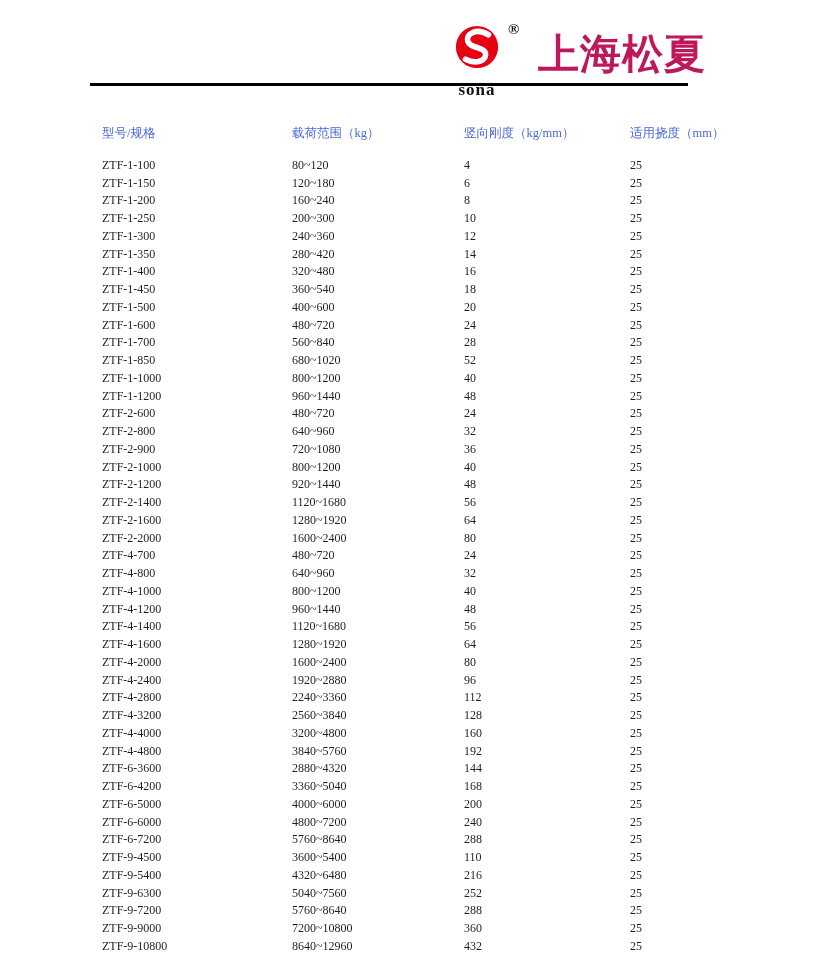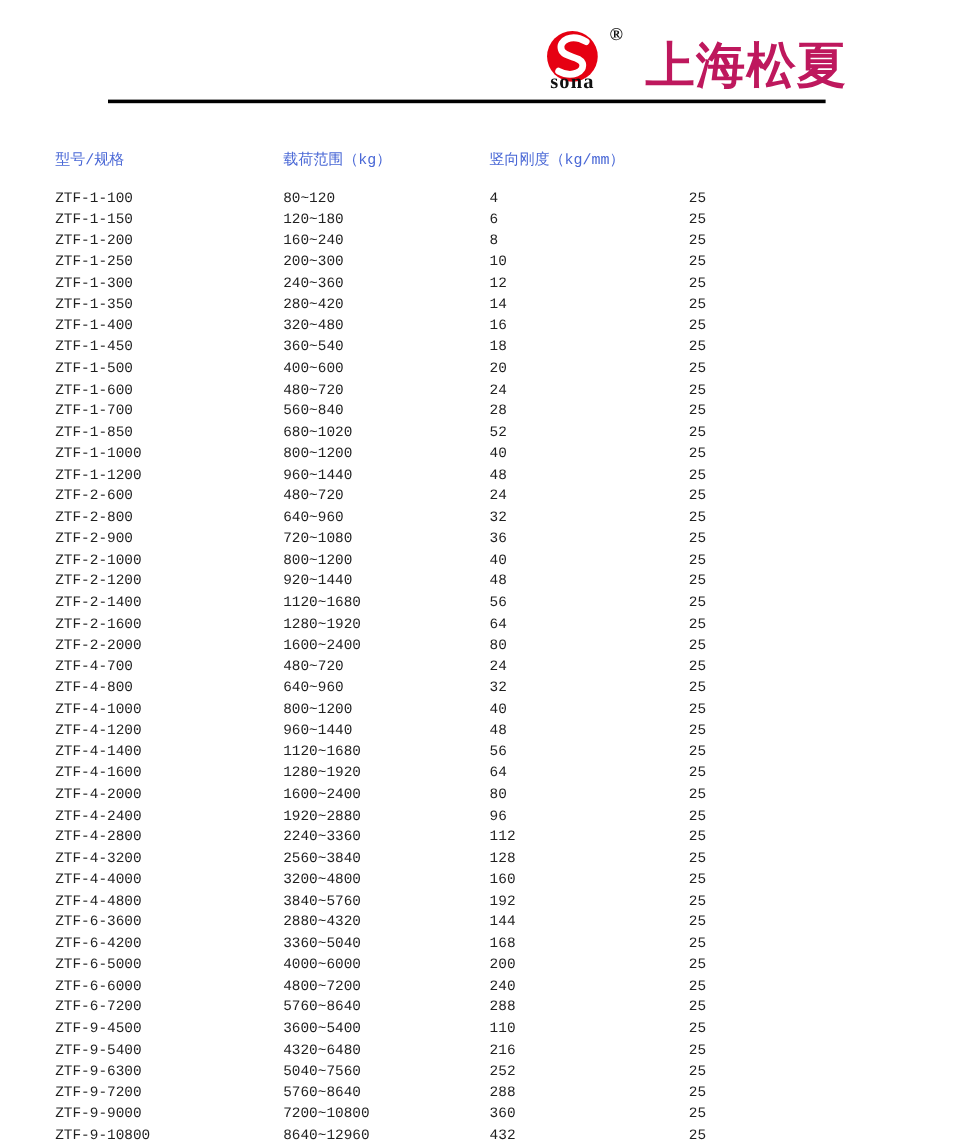--- a/index.html
+++ b/index.html
@@ -16,33 +16,34 @@
     width:813px;height:954px;
     background:var(--page_bg);
     overflow:hidden;
     font-family:"Liberation Mono","DejaVu Sans Mono",monospace;
     color:var(--text);
   }
   
   .logo-mark{position:absolute;left:454px;top:25px;width:46px;height:44px;color:var(--brand_red);}
   .logo-reg{position:absolute;left:508px;top:21px;font-size:15px;font-weight:bold;color:#111;
             font-family:"Liberation Serif","DejaVu Serif",serif;}
-  .logo-brand{position:absolute;left:448px;top:58px;width:58px;text-align:center;
+  .logo-brand{position:absolute;left:448px;top:80px;width:58px;text-align:center;
               font-family:"Liberation Serif","DejaVu Serif",serif;
               font-weight:bold;font-size:17px;letter-spacing:1px;color:#111;}
   .logo-company{position:absolute;left:538px;top:27px;
                 font-family:"Liberation Sans","DejaVu Sans",sans-serif;
                 font-weight:bold;font-size:41px;letter-spacing:1px;color:#be185d;white-space:nowrap;}
   .header-rule{position:absolute;left:90px;top:83px;width:598px;height:3px;background:var(--rule);}
   
   .thead,.tr{
     display:grid;
     grid-template-columns:190px 172px 166px 1fr;
-    padding-left:46px;
+    padding-left:102px;
     align-items:center;
+    font-family:Liberation Serif, serif;
   }
   .thead{position:absolute;top:124px;left:0;right:0;height:19px;}
   .th{color:var(--header_blue);font-size:12.5px;white-space:nowrap;}
   .tbody{position:absolute;top:156px;left:0;right:0;}
   .tr{height:17.75px;}
   .td{font-size:12px;color:var(--text);white-space:nowrap;line-height:1;}
 </style>
 </head>
 <body>
 
@@ -59,20 +60,21 @@
     <span class="logo-brand">sona</span>
     <span class="logo-company">上海松夏</span>
     <div class="header-rule"></div>
   </div>
 
   <div>
     <div class="thead">
       <span class="th">型号/规格</span>
       <span class="th">载荷范围（kg）</span>
       <span class="th">竖向刚度（kg/mm）</span>
+      <span class="th">适用挠度（mm）</span>
     </div>
     <div class="tbody">
         <div class="tr">
           <span class="td">ZTF-1-100</span>
           <span class="td">80~120</span>
           <span class="td">4</span>
           <span class="td">25</span>
         </div>
         <div class="tr">
           <span class="td">ZTF-1-150</span>

